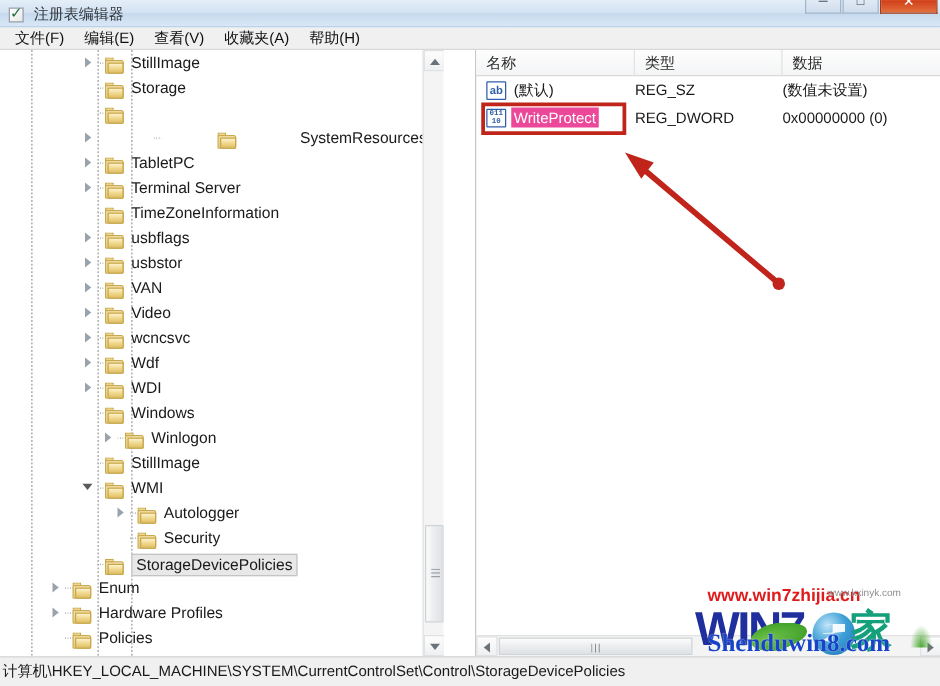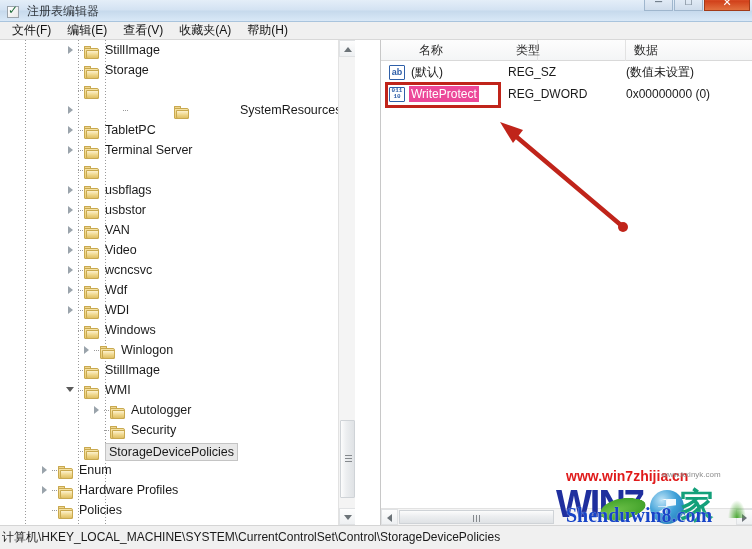--- a/index.html
+++ b/index.html
@@ -443,20 +443,21 @@
             <span class="nodelabel">Terminal Server</span>
           </div>
           <div class="node" style="top: 120px; padding-left: 64px;">
             <span class="twisty "></span>
             <span class="hdash"></span>
             <span class="folder">
               <span class="tab"></span>
               <span class="back"></span>
               <span class="front"></span>
             </span>
+            <span class="nodelabel">TimeZoneInformation</span>
           </div>
           <div class="node" style="top: 140px; padding-left: 64px;">
             <span class="twisty closed"></span>
             <span class="hdash"></span>
             <span class="folder">
               <span class="tab"></span>
               <span class="back"></span>
               <span class="front"></span>
             </span>
             <span class="nodelabel">usbflags</span>
@@ -631,21 +632,21 @@
           <div class="grip"></div>
         </div>
         <div class="sb-arrow down">
             <i></i>
           </div>
       </div>
     </div>
 
     <div class="listpane">
       <div class="colhead" id="colhead">
-          <div class="col" style="left: 0px; width: 127px; margin-left: 30px;">名称</div>
+          <div class="col" style="left: 0px; width: 127px;">名称</div>
           <div class="col" style="left: 127px; width: 118px;">类型</div>
           <div class="col" style="left: 245px; width: 127px;">数据</div>
         </div>
       <div class="rows" id="rows">
           <div class="row">
             <div class="cell-name">
               <span class="ico-sz">
                 <span class="box"></span>
                 <span class="txt">ab</span>
               </span>

